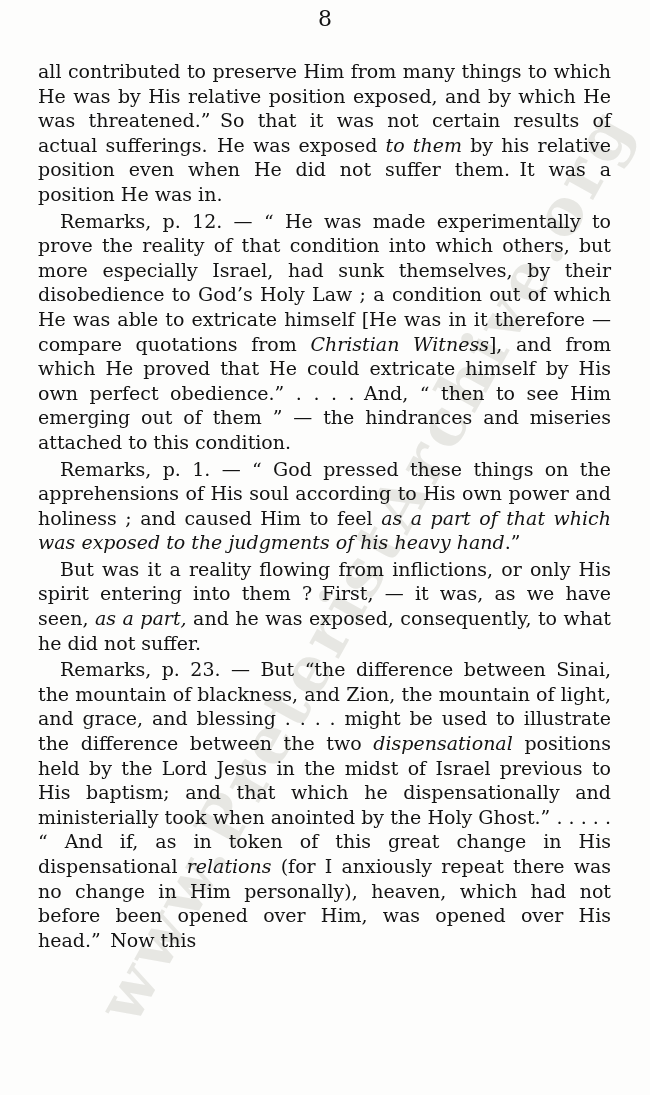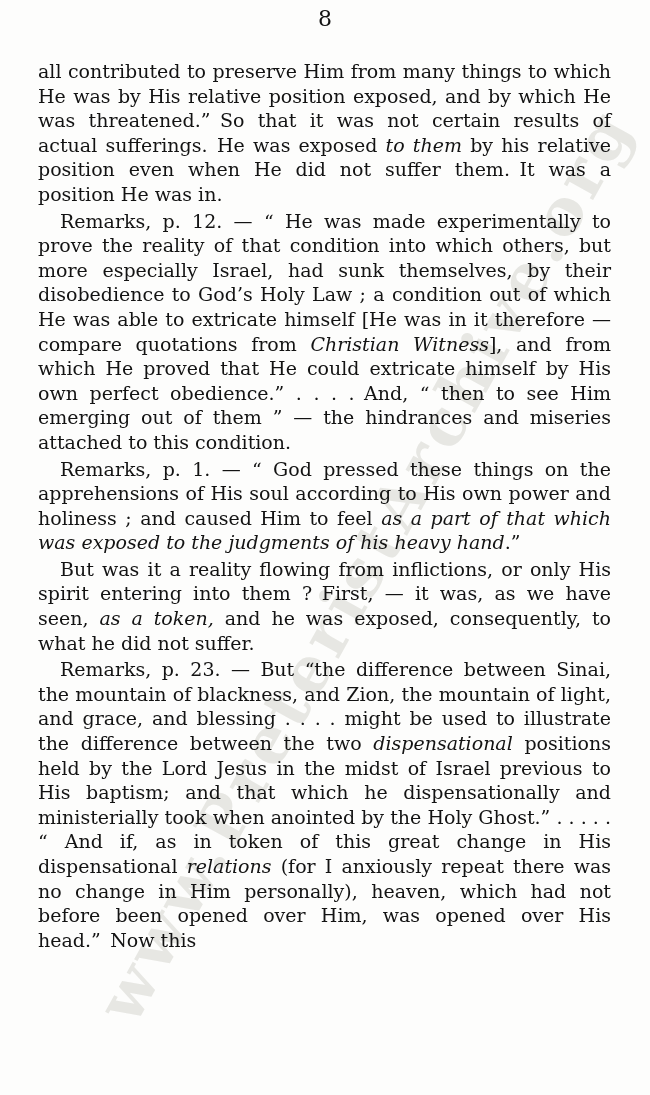--- a/index.html
+++ b/index.html
@@ -68,16 +68,16 @@
 </head>
 <body>
 
 <div class="page" style="background: rgb(253, 253, 252); color: rgb(19, 19, 19);">
   <div class="watermark" style="color: rgb(231, 231, 227);">www.PreteristArchive.org</div>
   <div class="folio">8</div>
   <div class="body-text">
       <p class=""><span>all contributed to preserve Him from many things to which He was by His relative position exposed, and by which He was threatened.” So that it was not certain results of actual sufferings. He was exposed </span><i>to them</i><span> by his relative position even when He did not suffer them. It was a position He was in.</span></p>
       <p class="indent"><span>Remarks, p. 12. — “ He was made experimentally to prove the reality of that condition into which others, but more especially Israel, had sunk themselves, by their disobedience to God’s Holy Law ; a condition out of which He was able to extricate himself [He was in it therefore — compare quotations from </span><i>Christian Witness</i><span>], and from which He proved that He could extricate himself by His own perfect obedience.” . . . . And, “ then to see Him emerging out of them ” — the hindrances and miseries attached to this condition.</span></p>
       <p class="indent"><span>Remarks, p. 1. — “ God pressed these things on the apprehensions of His soul according to His own power and holiness ; and caused Him to feel </span><i>as a part of that which was exposed to the judgments of his heavy hand</i><span>.”</span></p>
-      <p class="indent"><span>But was it a reality flowing from inflictions, or only His spirit entering into them ? First, — it was, as we have seen, </span><i>as a token,</i><span> and he was exposed, consequently, to what he did not suffer.</span></p>
+      <p class="indent"><span>But was it a reality flowing from inflictions, or only His spirit entering into them ? First, — it was, as we have seen, </span><i>as a part,</i><span> and he was exposed, consequently, to what he did not suffer.</span></p>
       <p class="indent"><span>Remarks, p. 23. — But “the difference between Sinai, the mountain of blackness, and Zion, the mountain of light, and grace, and blessing . . . . might be used to illustrate the difference between the two </span><i>dispensational</i><span> positions held by the Lord Jesus in the midst of Israel previous to His baptism; and that which he dispensationally and ministerially took when anointed by the Holy Ghost.” . . . . . “ And if, as in token of this great change in His dispensational </span><i>relations</i><span> (for I anxiously repeat there was no change in Him personally), heaven, which had not before been opened over Him, was opened over His head.” Now this</span></p>
     </div>
 </div>
 
 </body></html>

